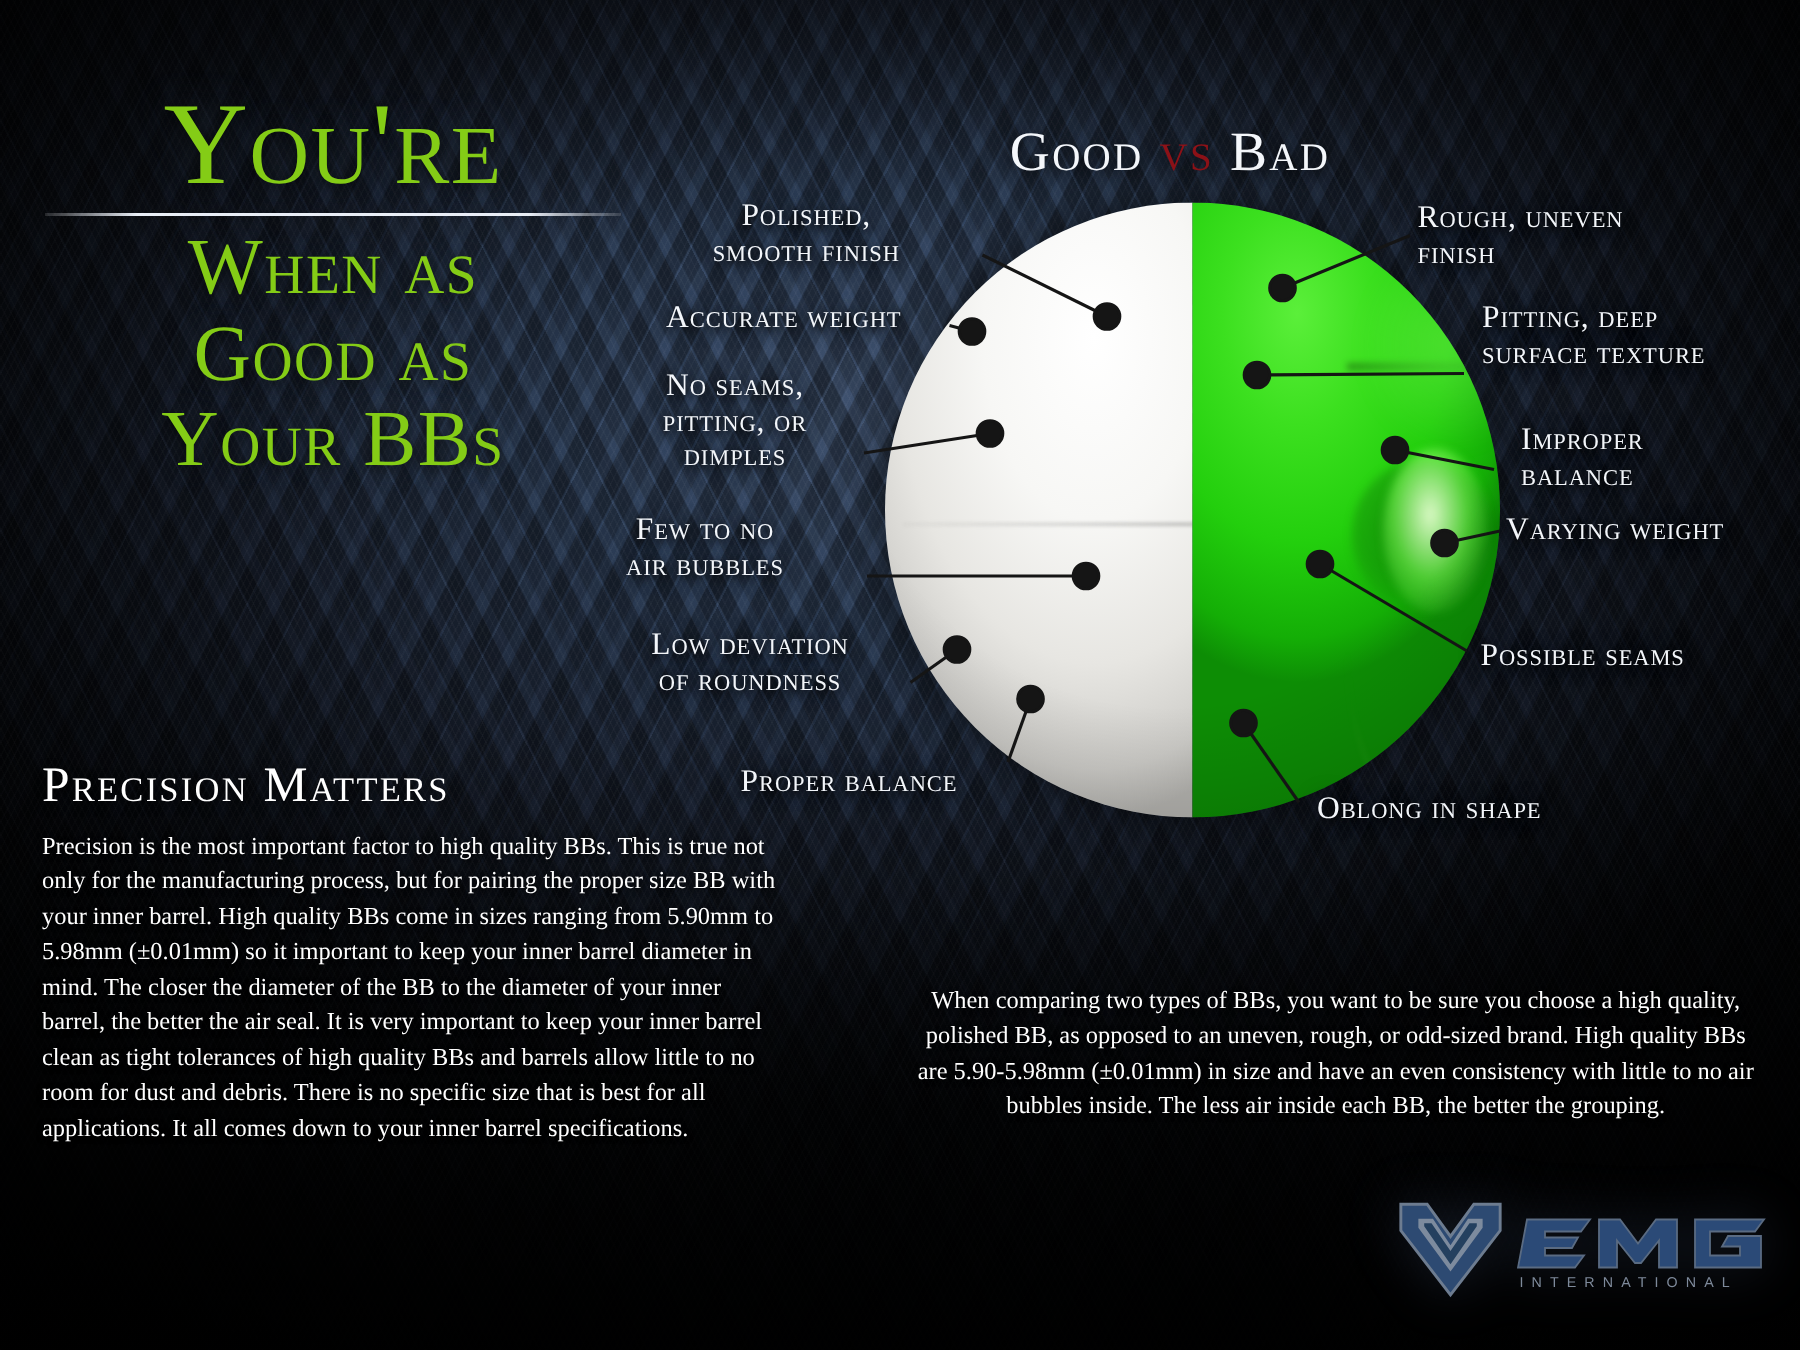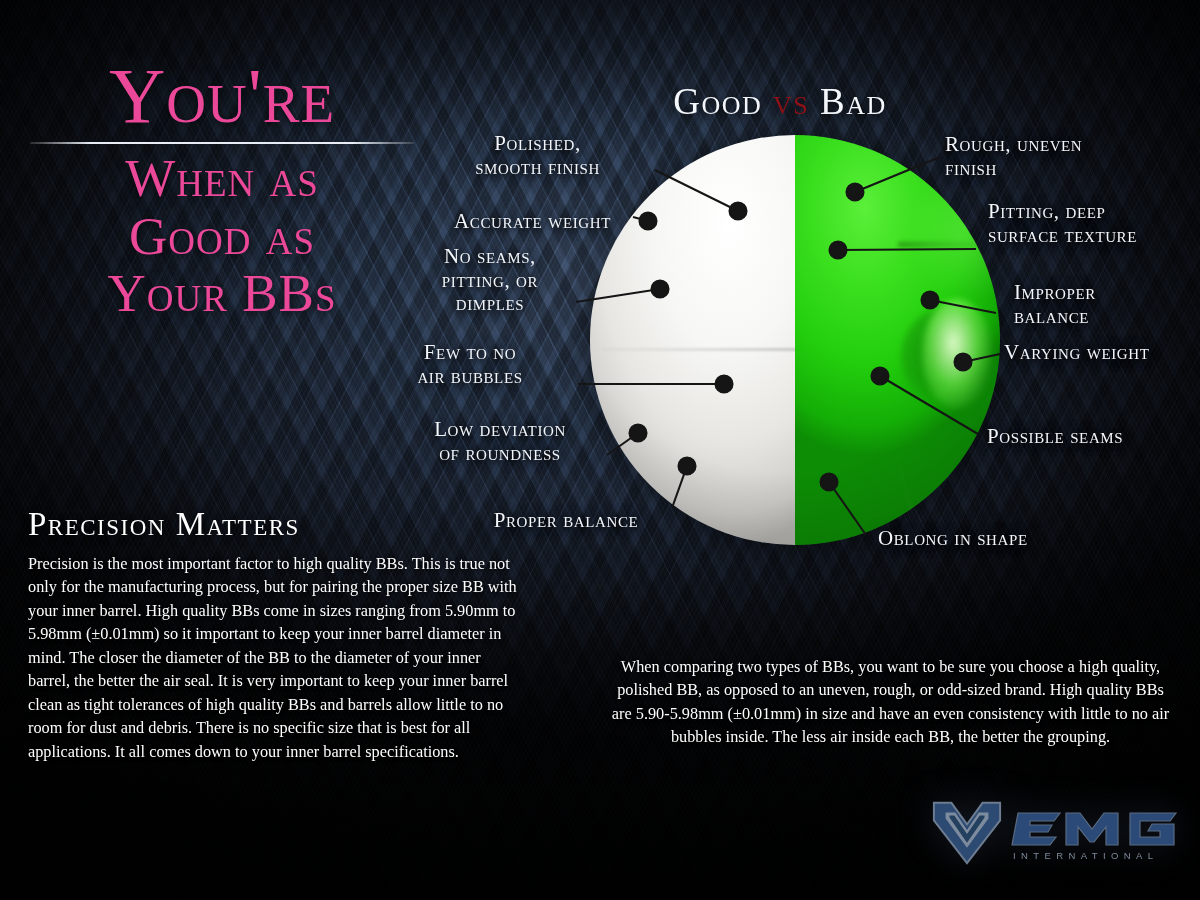--- a/index.html
+++ b/index.html
@@ -56,21 +56,21 @@
       linear-gradient(to bottom, rgba(0,0,0,0.18) 0%, rgba(0,0,0,0) 18%, rgba(0,0,0,0) 55%, rgba(0,0,0,0.55) 88%, rgba(0,0,0,0.8) 100%);
   }
 
   
   .headline {
     position: absolute;
     left: 22px;
     top: 58px;
     width: 400px;
     text-align: center;
-    color: #ec4899;
+    color: #84cc16;
   }
   .hl-line1 {
     font-size: 78px;
     line-height: 0.98;
     letter-spacing: 1px;
     font-variant: small-caps;
     text-shadow: 0 2px 10px rgba(0,0,0,0.9), 0 0 26px rgba(120,150,190,0.28);
   }
   .hl-rule {
     height: 2px;
@@ -330,21 +330,21 @@
         <circle cx="963" cy="362" r="8.5"></circle>
       <line x1="978" y1="434" x2="880" y2="376"></line>
         <circle cx="880" cy="376" r="8.5"></circle>
       <line x1="866" y1="535" x2="829" y2="482"></line>
         <circle cx="829" cy="482" r="8.5"></circle>
     </g>
   </svg>
 
   <div class="lbl l" id="g0" style="left: 430px; top: 132px; width: 215px; white-space: pre-line;">Polished,
 smooth finish</div>
-  <div class="lbl l" id="g1" style="left: 425px; top: 200px; width: 215px; white-space: pre-line; margin-top: 10px;">Accurate weight</div>
+  <div class="lbl l" id="g1" style="left: 415px; top: 200px; width: 215px; white-space: pre-line;">Accurate weight</div>
   <div class="lbl l" id="g2" style="left: 415px; top: 245px; width: 150px; white-space: pre-line;">No seams,
 pitting, or
 dimples</div>
   <div class="lbl l" id="g3" style="left: 395px; top: 341px; width: 150px; white-space: pre-line;">Few to no
 air bubbles</div>
   <div class="lbl l" id="g4" style="left: 400px; top: 418px; width: 200px; white-space: pre-line;">Low deviation
 of roundness</div>
   <div class="lbl l" id="g5" style="left: 460px; top: 509px; width: 212px; white-space: pre-line;">Proper balance</div>
 
   <div class="lbl r" id="b0" style="left: 945px; top: 133px; width: 230px; white-space: pre-line;">Rough, uneven

